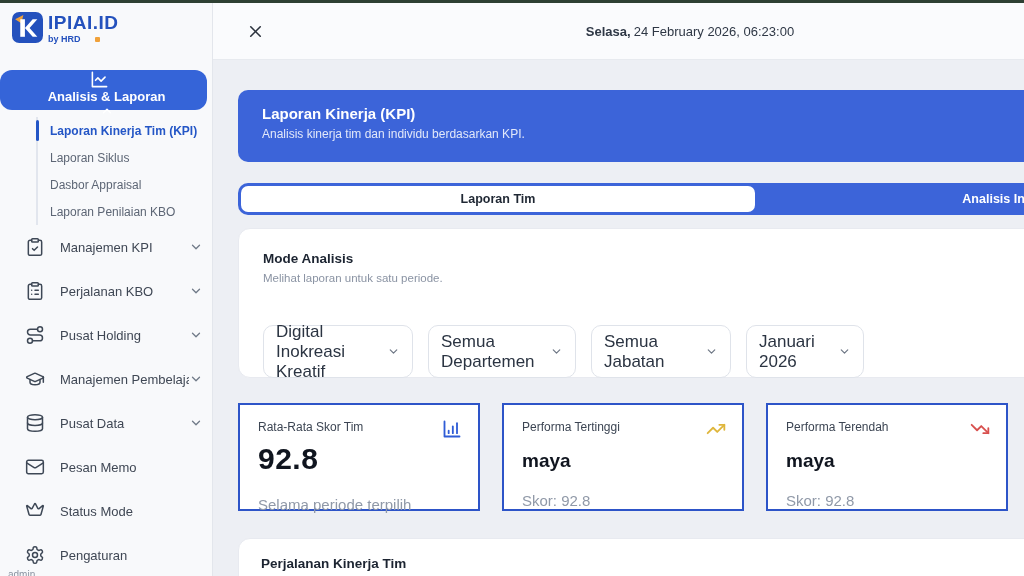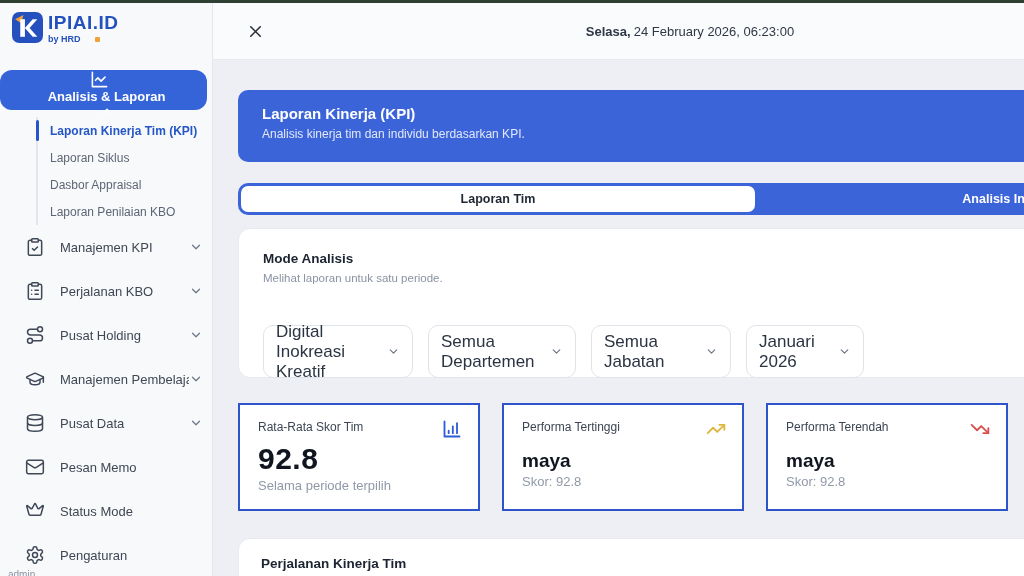--- a/index.html
+++ b/index.html
@@ -60,21 +60,21 @@
   .filter .chev { width:13px; height:13px; color:#6d7684; margin-left:8px; flex:none; }
 
   .stats { position:absolute; top:343px; left:25px; display:flex; gap:22px; }
   .stat-card { width:242px; height:108px; background:#fff; border:2px solid #2d54c8; border-radius:0; padding:15px 18px; position:relative; }
   .stat-label { font-size:12px; color:#3c4553; }
   .stat-icon { position:absolute; top:14px; right:16px; width:20px; height:20px; }
   .stat-icon.blue { color:#2f5cd6; }
   .stat-icon.gold { color:#dfb63c; }
   .stat-icon.red  { color:#d8504e; }
   .stat-value-big { font-size:30px; font-weight:800; color:#10151f; margin-top:8px; letter-spacing:.5px; }
-  .stat-sub { font-size:13px; color:#9099a8; margin-top:2px; }
+  .stat-sub { font-size:15px; color:#9099a8; margin-top:20px; }
   .stat-value-name { font-size:19px; font-weight:800; color:#10151f; margin-top:16px; }
 
   .journey-card { position:absolute; top:478px; left:25px; width:1034px; height:120px; background:#fff; border:1px solid #e8eaf0; border-radius:12px 12px 0 0; padding:17px 22px; }
   .journey-title { font-size:13.5px; font-weight:800; color:#1c2431; }
 
   svg { display:block; }
 </style>
 </head>
 <body>
 

